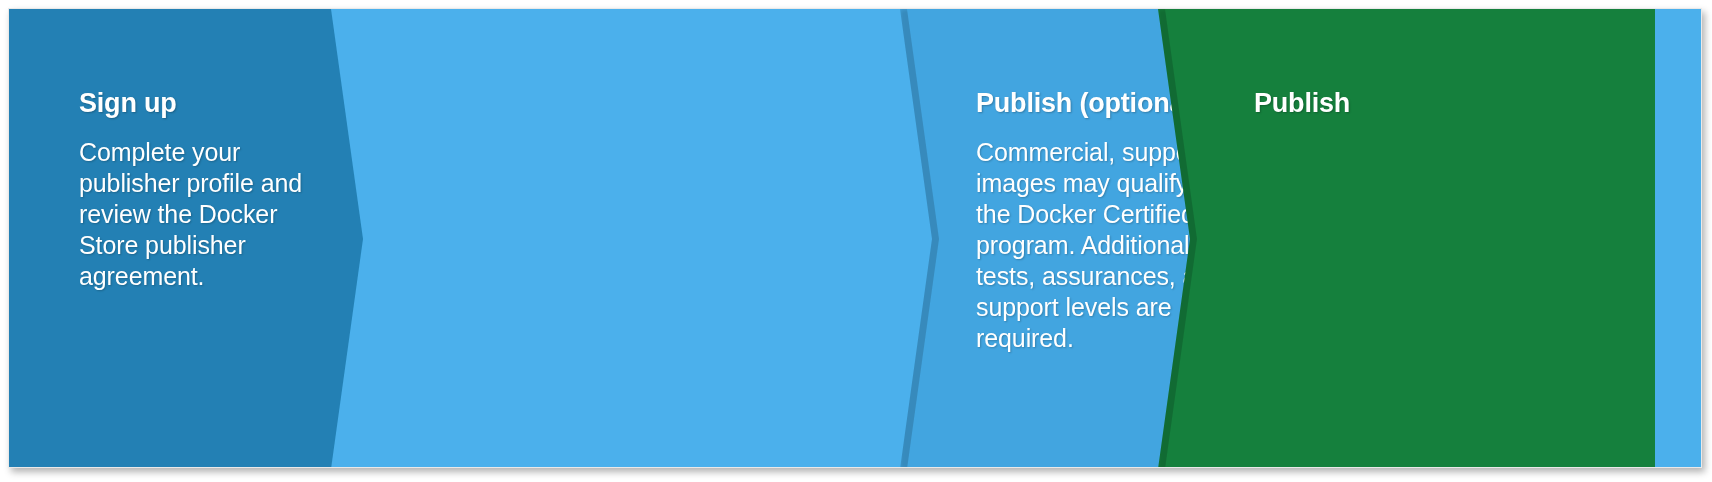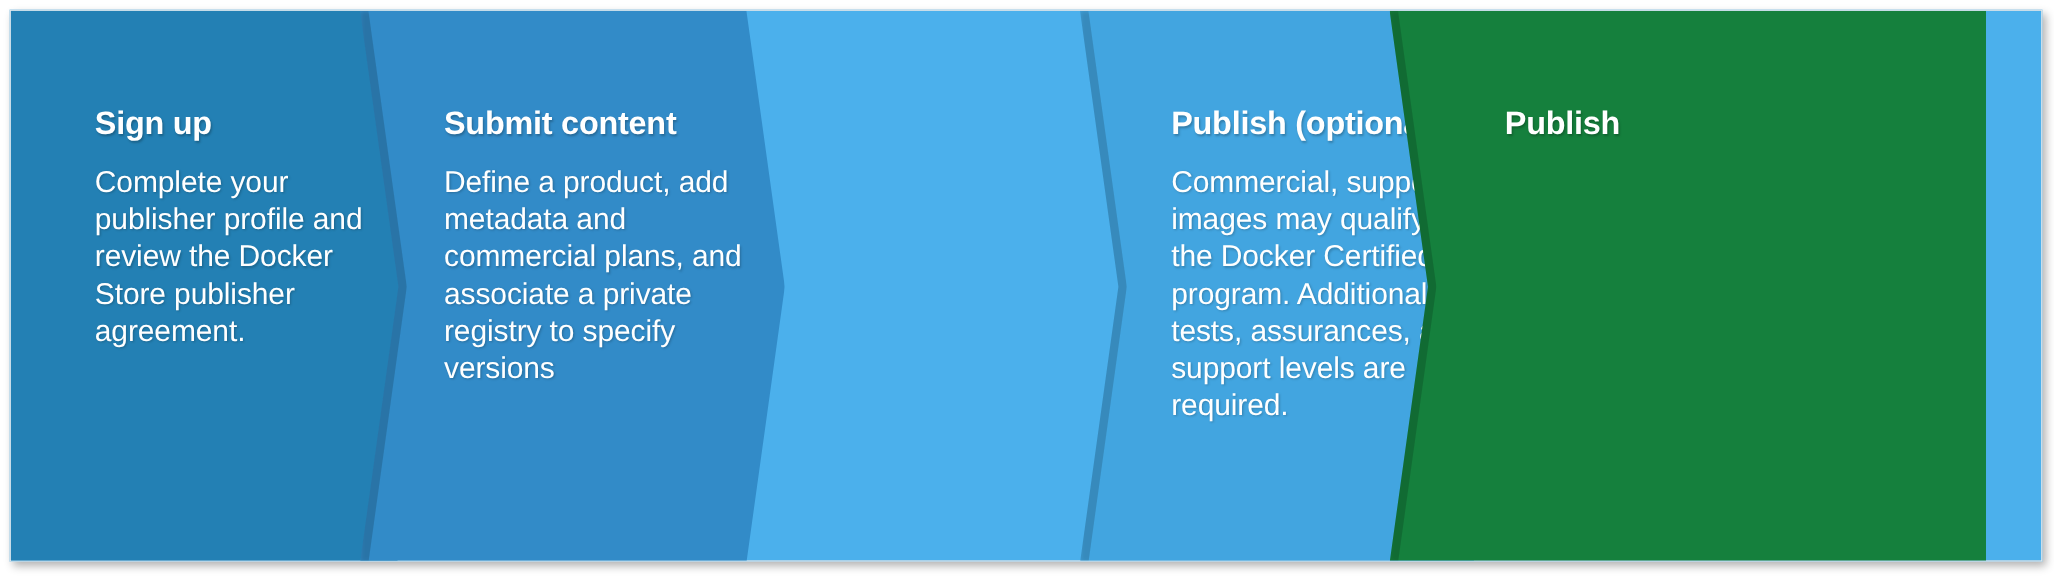--- a/index.html
+++ b/index.html
@@ -92,31 +92,20 @@
 
   <div class="chevron" style="left:0px; width:354px; background:#2380B4;
               -webkit-clip-path: polygon(0 0, 322px 0, 354px 50%, 322px 100%, 0 100%);
               clip-path: polygon(0 0, 322px 0, 354px 50%, 322px 100%, 0 100%);">
     <div class="chevron-content" style="left:70px;">
       <h2 class="step-title">Sign up</h2>
       <p class="step-body">Complete your publisher profile and review the Docker Store publisher agreement.</p>
     </div>
   </div>
 
-  <div class="chevron" style="left:291px; width:354px; background:#328BC8;
-              -webkit-clip-path: polygon(0 0, 322px 0, 354px 50%, 322px 100%, 0 100%, 32px 50%);
-              clip-path: polygon(0 0, 322px 0, 354px 50%, 322px 100%, 0 100%, 32px 50%);">
-    <div class="chevron-edge-shadow">
-        <div class="seam"></div>
-      </div>
-    <div class="chevron-content" style="left:70px;">
-      <h2 class="step-title">Submit content</h2>
-      <p class="step-body">Define a product, add metadata and commercial plans, and associate a private registry to specify versions</p>
-    </div>
-  </div>
 
 
   <div class="chevron" style="left:891px; width:360px; background:#42A5E0;
               -webkit-clip-path: polygon(0 0, 328px 0, 360px 50%, 328px 100%, 0 100%, 32px 50%);
               clip-path: polygon(0 0, 328px 0, 360px 50%, 328px 100%, 0 100%, 32px 50%);">
     <div class="chevron-edge-shadow">
         <div class="seam"></div>
       </div>
     <div class="chevron-content" style="left:76px; width:262px;">
       <h2 class="step-title">Publish (optional)</h2>

